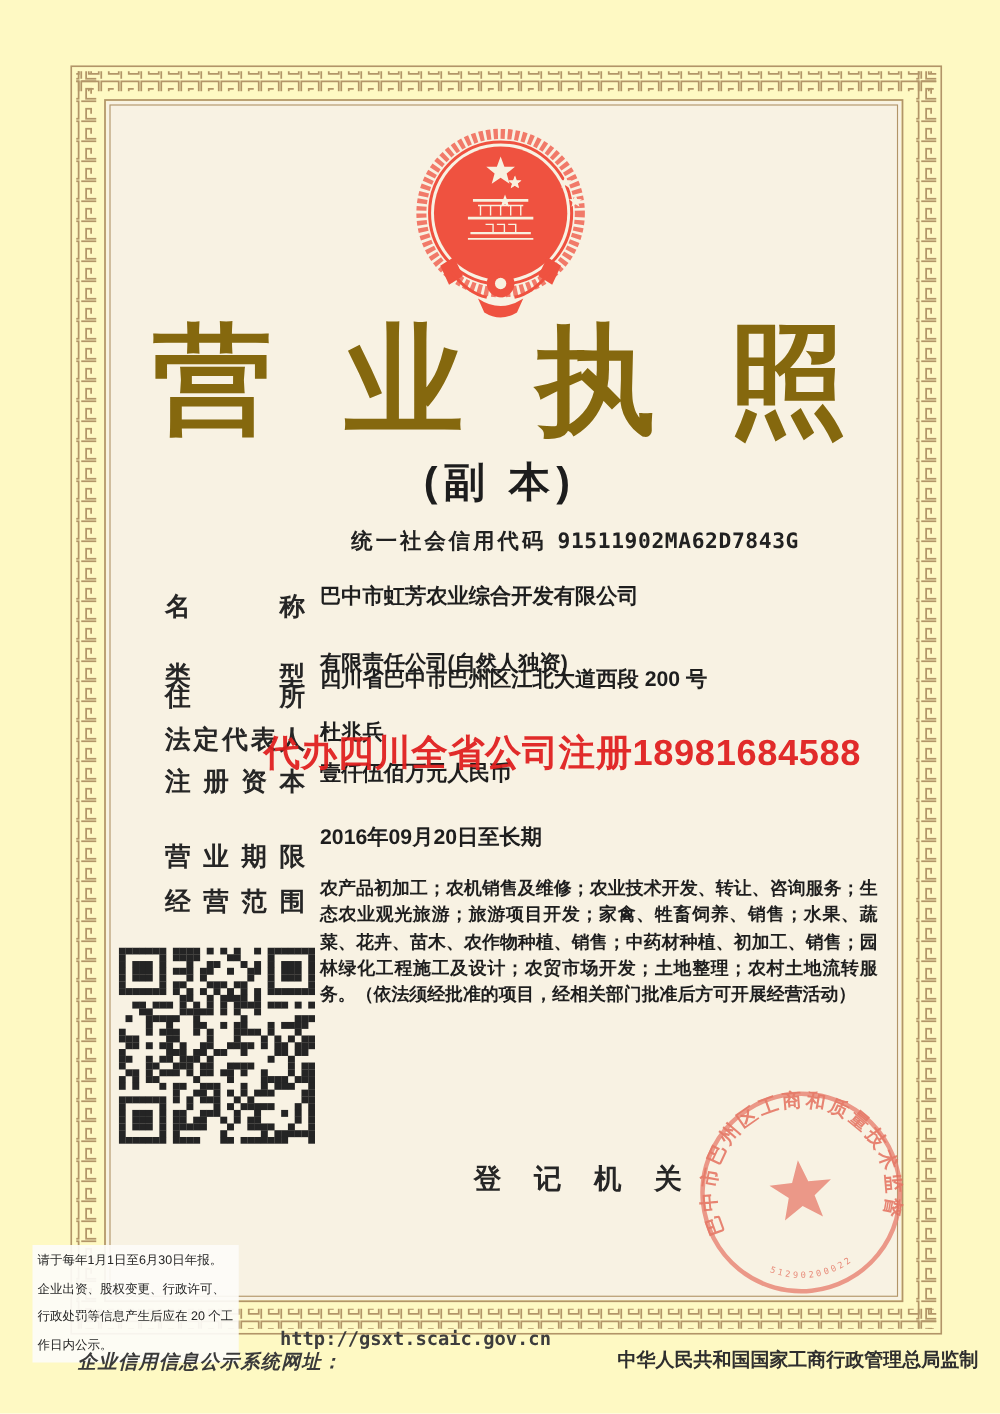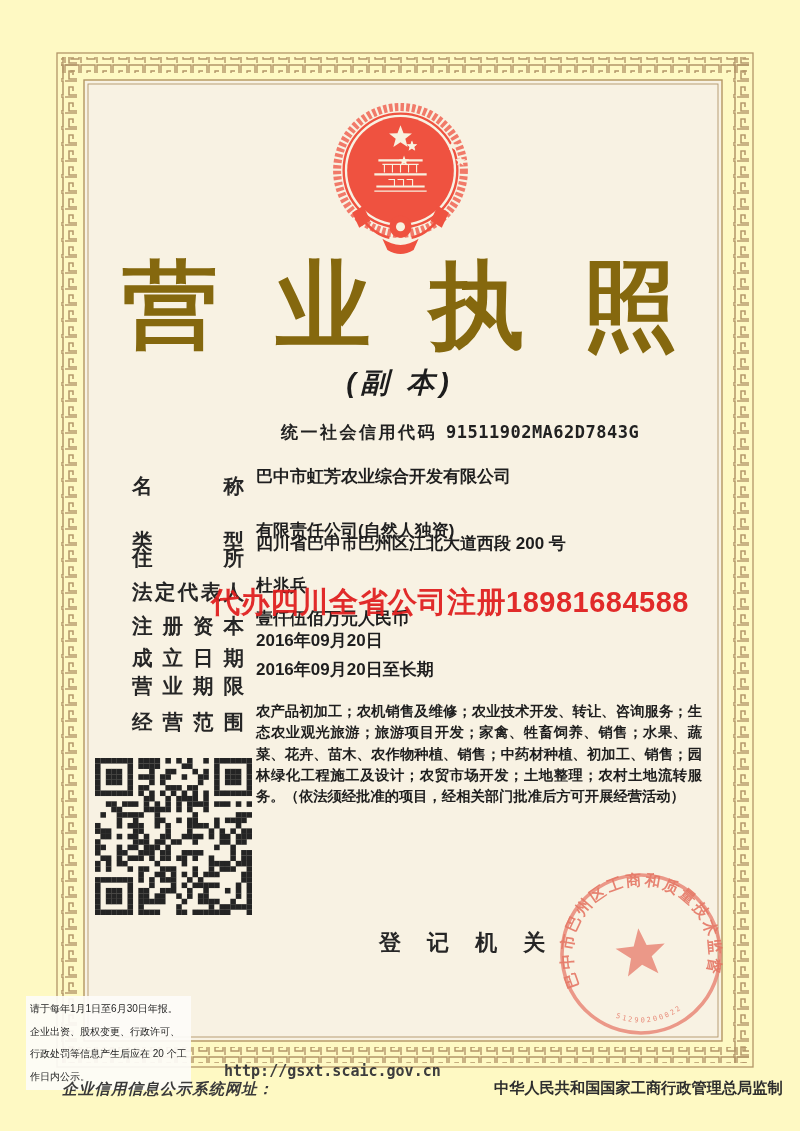--- a/index.html
+++ b/index.html
@@ -2,22 +2,22 @@
 <html><head>
 <meta charset="utf-8">
 <style>
   html,body{margin:0;padding:0;background:#ffffff;}
   .canvas{position:relative;width:800px;height:1131px;background:#fef9c3;overflow:hidden;
           font-family:"Liberation Sans","DejaVu Sans",sans-serif;color:#222;}
   .abs{position:absolute;}
   
   .title{left:0;right:0;top:258px;text-align:center;font-size:95px;font-weight:800;
          color:#85680e;letter-spacing:16px;padding-left:16px;line-height:1;}
-  .subtitle{left:0;right:0;top:364px;text-align:center;font-size:28px;font-weight:600;
-            color:#1d1d1d;letter-spacing:5px;font-style:italic;}
+  .subtitle{left:0;right:0;top:364px;text-align:center;font-size:33px;font-weight:600;
+            color:#1d1d1d;letter-spacing:5px;}
   .creditline{left:281px;top:421px;font-size:17px;white-space:nowrap;text-align:right;}
   .creditline .clbl{font-weight:700;letter-spacing:2.5px;color:#212121;}
   .creditline .ccode{font-family:"DejaVu Sans Mono","Liberation Mono",monospace;
                      font-weight:700;margin-left:9px;color:#212121;letter-spacing:.5px;}
   .frow{position:absolute;left:132px;display:flex;align-items:flex-start;}
   .lbl{width:112px;font-size:20.5px;font-weight:600;color:#262626;
        text-align:justify;text-align-last:justify;line-height:1.15;flex:none;}
   .val{margin-left:12px;font-size:17px;font-weight:600;color:#1e1e1e;white-space:nowrap;
        position:relative;line-height:1.2;}
   .scopeval{white-space:normal;width:446px;font-size:14.3px;line-height:21.3px;
@@ -122,24 +122,20 @@
     <div class="lbl">住所</div>
     <div class="val" style="top:-12px">四川省巴中市巴州区江北大道西段 200 号</div>
   </div>
   <div class="frow" style="top:580px">
     <div class="lbl">法定代表人</div>
     <div class="val" style="top:-4px">杜兆兵</div>
   </div>
   <div class="frow" style="top:614px">
     <div class="lbl">注册资本</div>
     <div class="val" style="top:-5px">壹仟伍佰万元人民币</div>
-  </div>
-  <div class="frow" style="top:646px">
-    <div class="lbl">成立日期</div>
-    <div class="val" style="top:-15px">2016年09月20日</div>
   </div>
   <div class="frow" style="top:674px">
     <div class="lbl">营业期限</div>
     <div class="val" style="top:-14px">2016年09月20日至长期</div>
   </div>
   <div class="frow" style="top:710px">
     <div class="lbl">经营范围</div>
     <div class="val scopeval" style="top:-9px">农产品初加工；农机销售及维修；农业技术开发、转让、咨询服务；生态农业观光旅游；旅游项目开发；家禽、牲畜饲养、销售；水果、蔬菜、花卉、苗木、农作物种植、销售；中药材种植、初加工、销售；园林绿化工程施工及设计；农贸市场开发；土地整理；农村土地流转服务。（依法须经批准的项目，经相关部门批准后方可开展经营活动）</div>
   </div>
 

